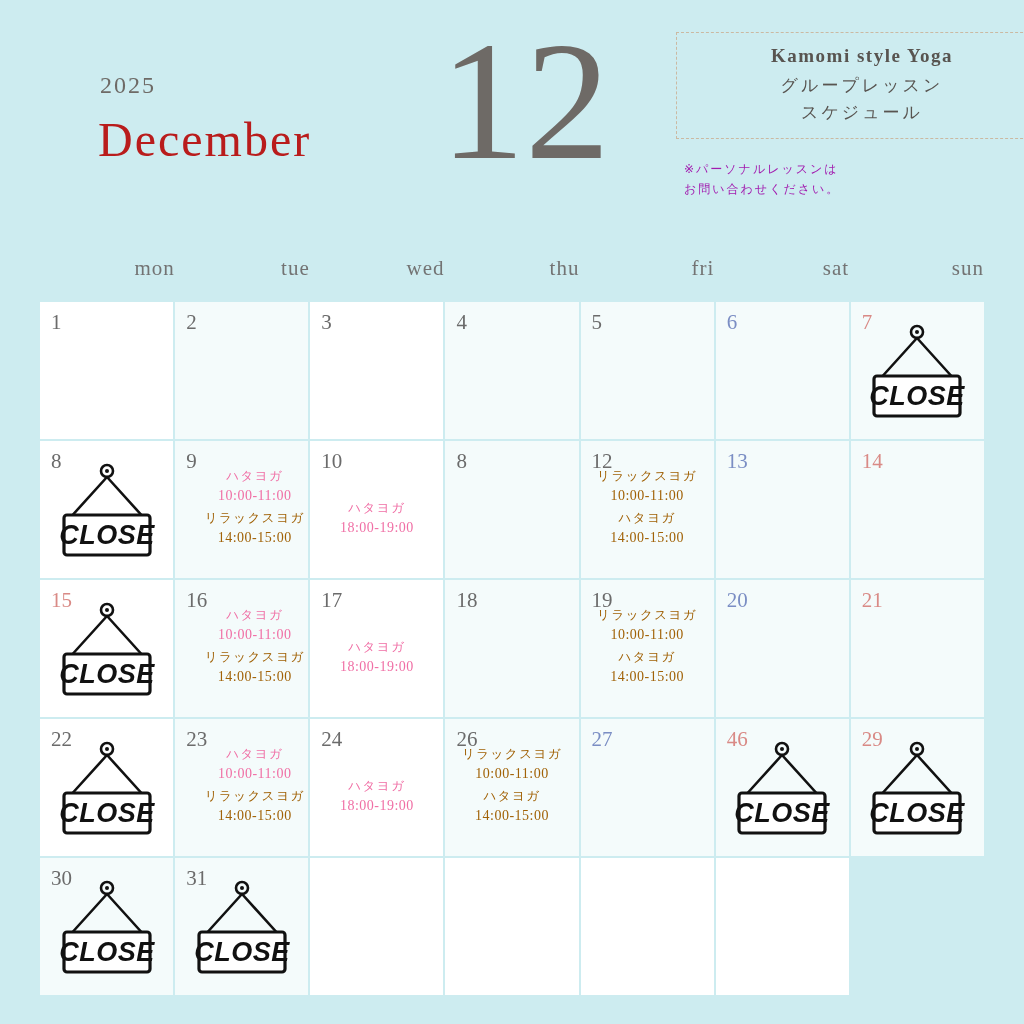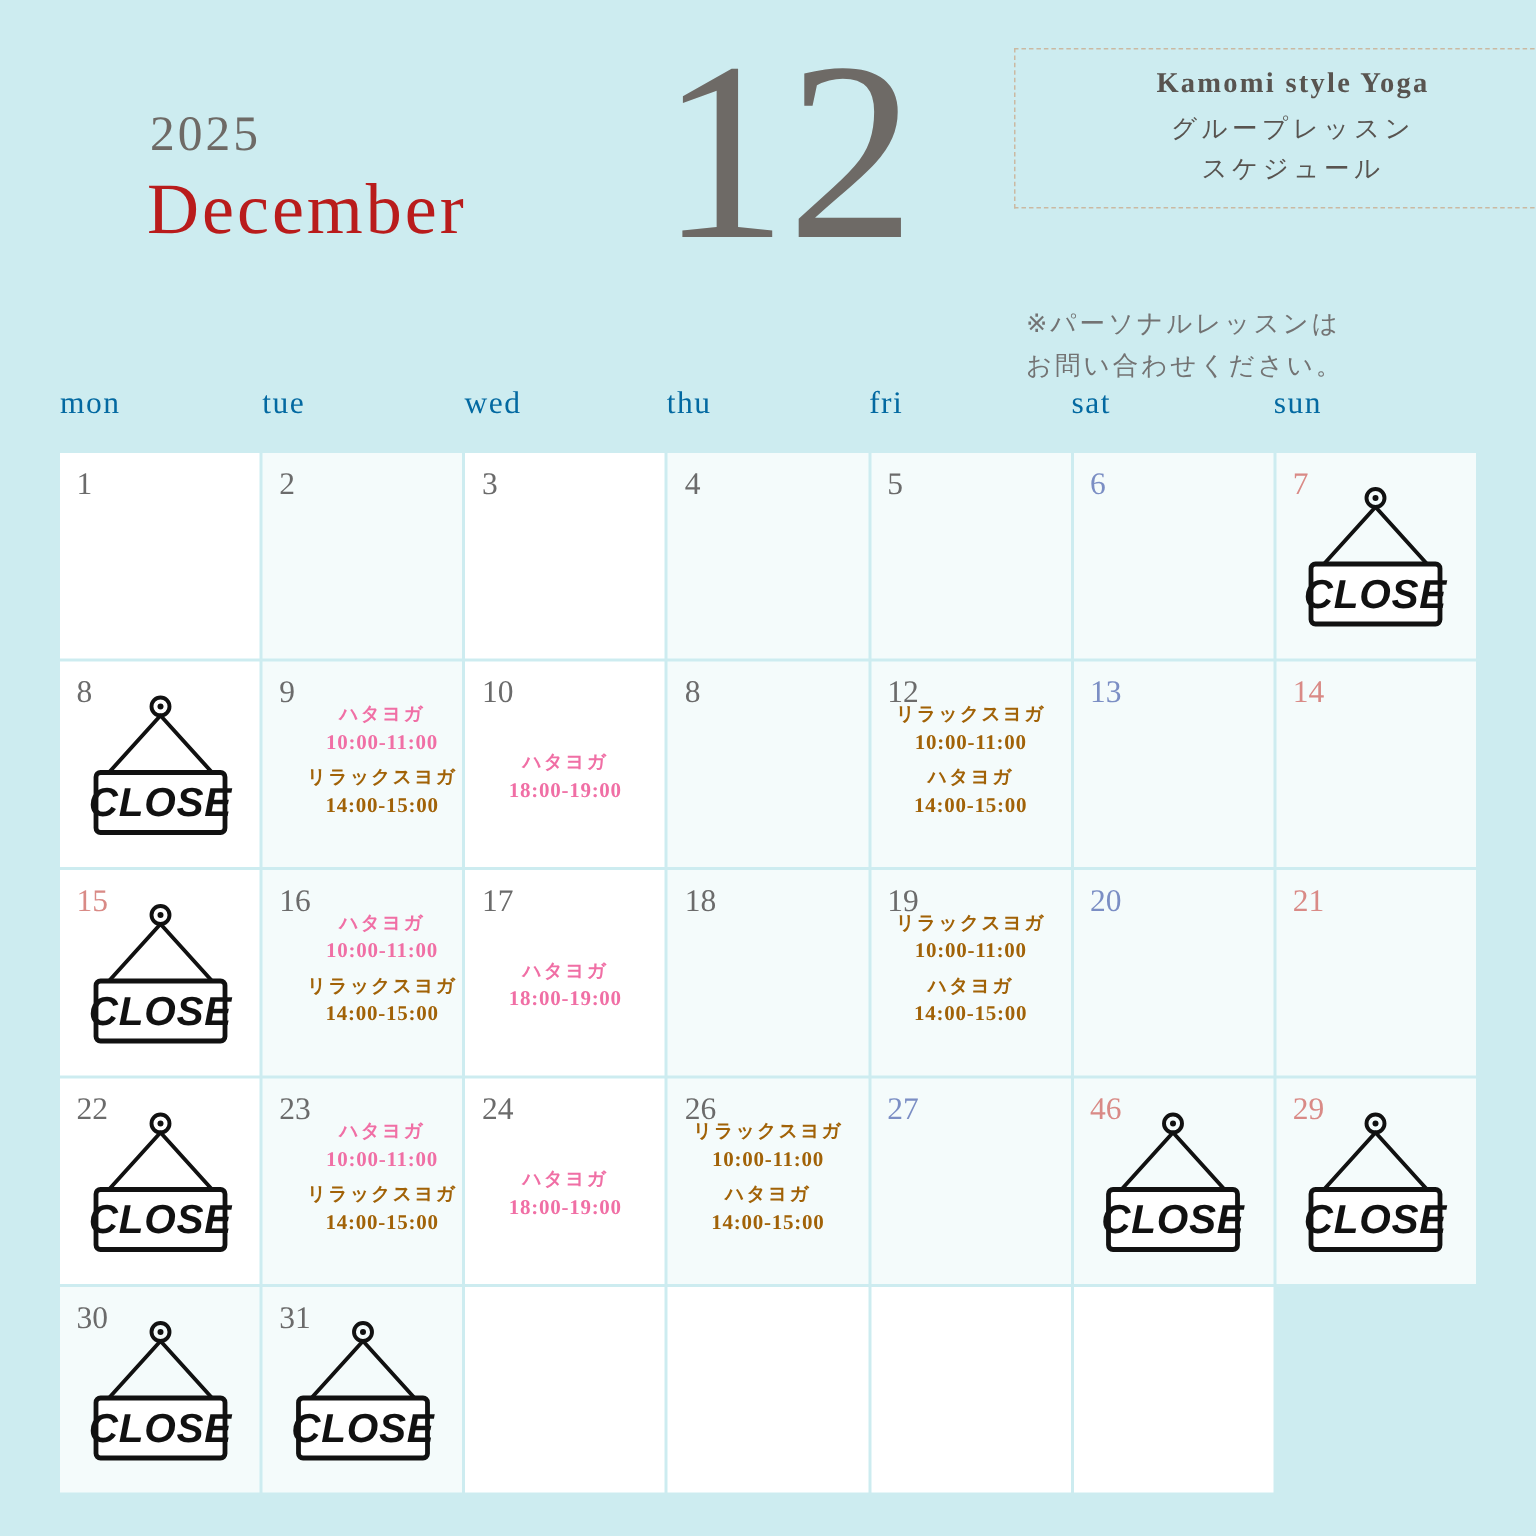--- a/index.html
+++ b/index.html
@@ -22,21 +22,21 @@
 
   
   .header {
     position: relative;
     height: 240px;
   }
   .year {
     position: absolute;
     left: 100px;
     top: 72px;
-    font-size: 33px;
+    font-size: 24px;
     color: #6e6a66;
     letter-spacing: 2px;
   }
   .monthname {
     position: absolute;
     left: 98px;
     top: 112px;
     font-size: 48px;
     color: #b91c1c;
     letter-spacing: 2px;
@@ -79,41 +79,40 @@
   .titlebox .t3 {
     font-size: 17px;
     letter-spacing: 3px;
     font-family: Liberation Mono, monospace;
   }
   .note {
     position: absolute;
     left: 684px;
     top: 160px;
     width: 310px;
-    font-size: 17px;
+    font-size: 12px;
     line-height: 1.65;
     letter-spacing: 2px;
-    color: #737373;
+    color: #a21caf;
     font-family: "DejaVu Sans", sans-serif;
-    margin-top: 42px;
   }
 
   
   .weekdays {
     position: absolute;
     left: 40px;
     top: 256px;
     width: 944px;
     display: grid;
     grid-template-columns: repeat(7, 1fr);
   }
   .weekdays div {
-    text-align: left;
+    text-align: right;
     font-size: 21px;
-    color: #0369a1;
+    color: #737373;
     letter-spacing: 1px;
     font-family: "Liberation Serif", serif;
   }
 
   
   .grid {
     position: absolute;
     left: 40px;
     top: 302px;
     width: 944px;
@@ -164,21 +163,21 @@
   }
   .ltime {
     font-size: 14px;
     letter-spacing: 0.5px;
     line-height: 1.5;
     font-family: "Liberation Serif", serif;
   }
   .pink { color: #f06fa5; }
   .cyan { color: #a16207; }
 
-  .lesson-group { margin-bottom: 3px; font-weight: bold; }
+  .lesson-group { margin-bottom: 3px; }
 
   
   .lessons.indent {
     padding-left: 26px;
   }
 
   
   .closesign {
     position: absolute;
     left: 50%;

